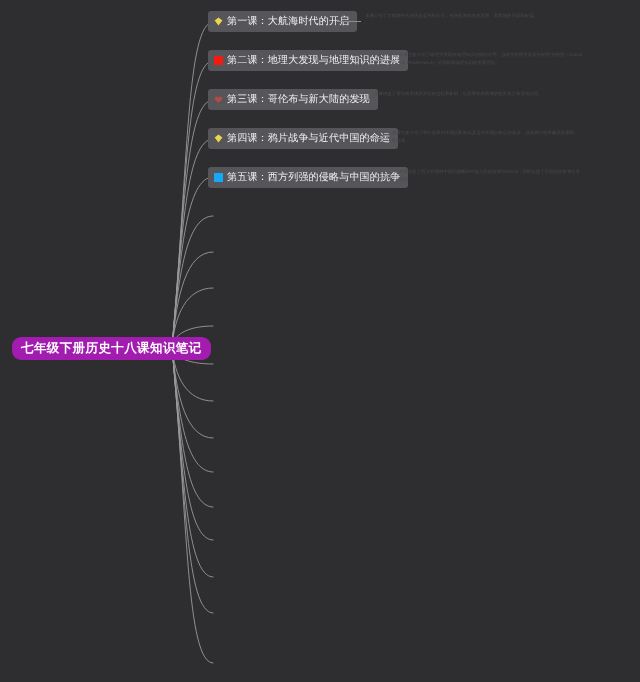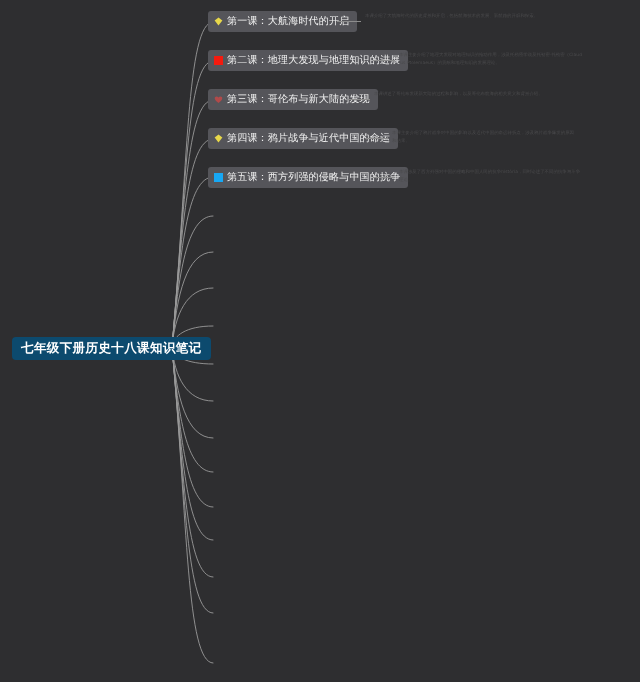--- a/index.html
+++ b/index.html
@@ -20,27 +20,27 @@
     left: 0;
     top: 0;
     width: 640px;
     height: 682px;
     pointer-events: none;
   }
   .root-node {
     position: absolute;
     left: 12px;
     top: 337px;
-    background: #0c4a6e;
+    background: #a21caf;
     color: #ffffff;
     font-size: 12.5px;
     font-weight: bold;
     letter-spacing: 0.4px;
     padding: 4px 9px 5px 9px;
-    border-radius: 4px;
+    border-radius: 9px;
     white-space: nowrap;
     line-height: 1.1;
   }
   .topic {
     position: absolute;
     display: flex;
     align-items: center;
     background: #55555a;
     border-radius: 3px;
     padding: 3px 8px 4px 6px;

